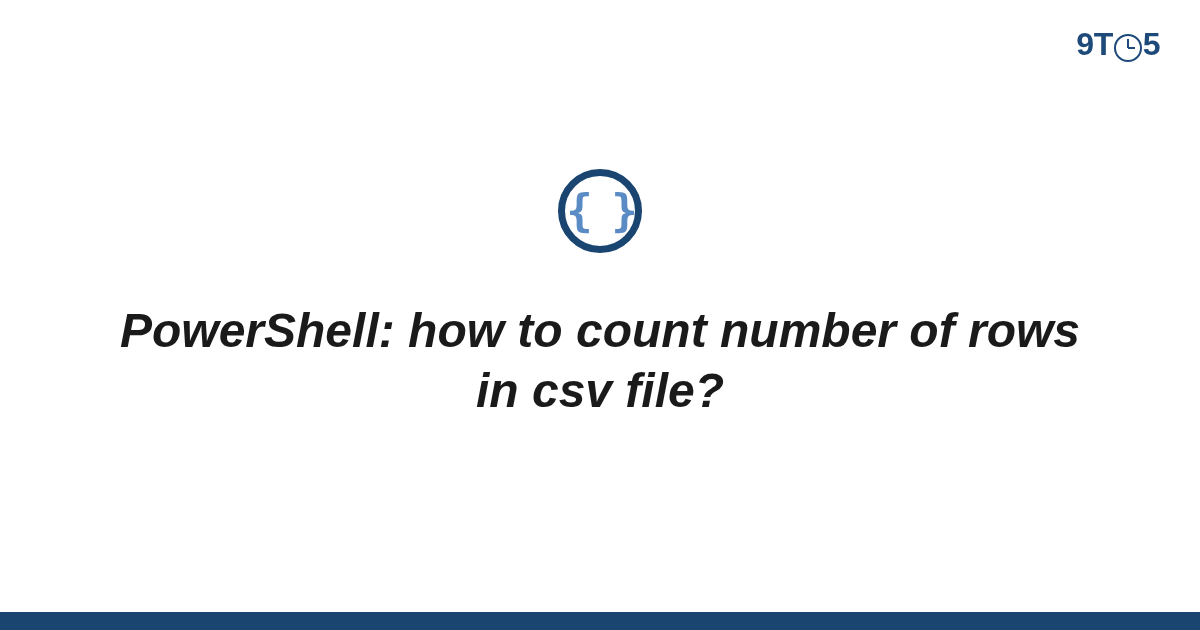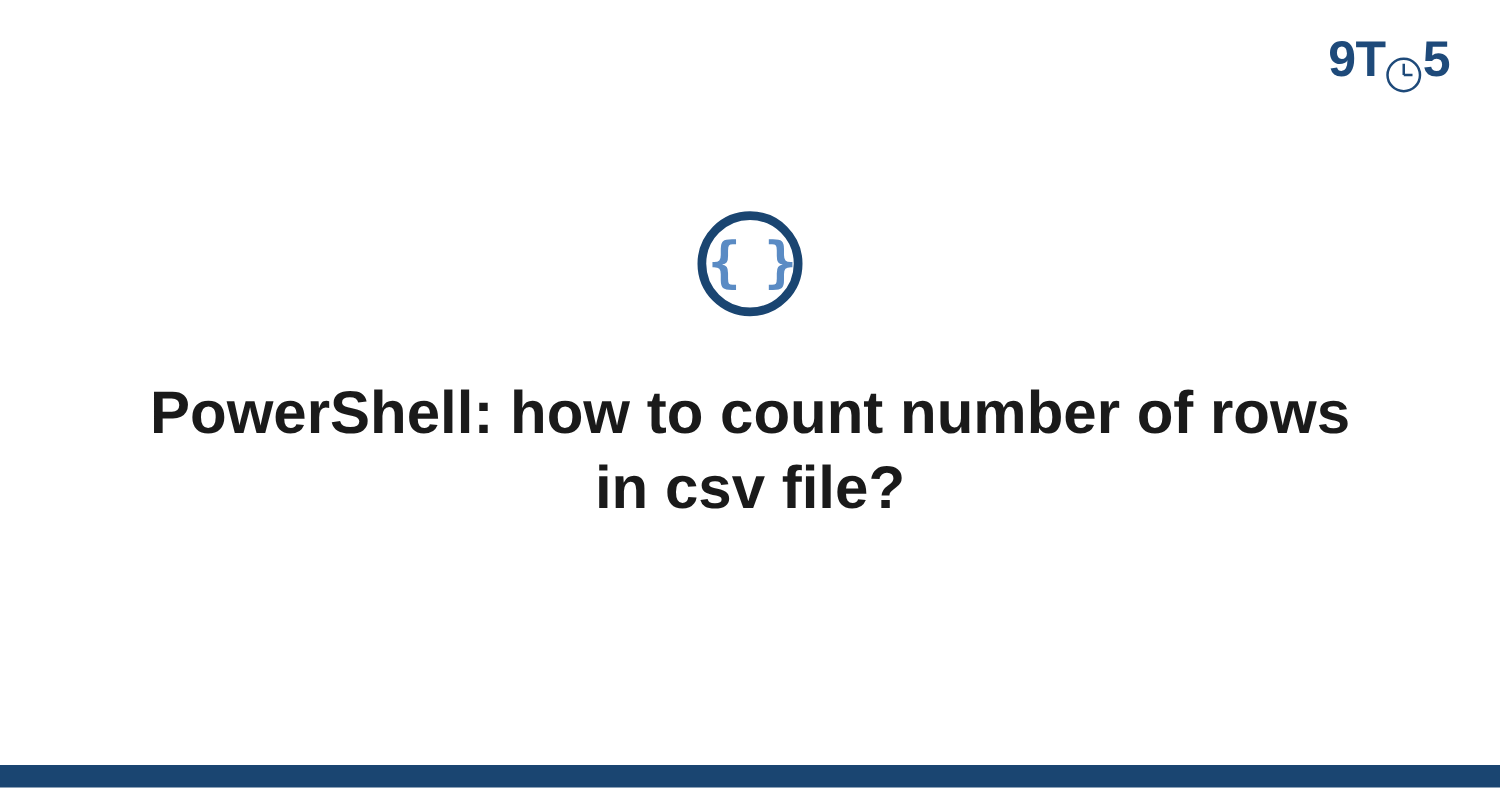--- a/index.html
+++ b/index.html
@@ -8,25 +8,25 @@
       height: 630px;
       font-family: -apple-system, BlinkMacSystemFont, "Segoe UI", Helvetica, Arial, sans-serif;
       background: #ffffff;
       position: relative;
       overflow: hidden;
     }
     .brand {
       position: absolute;
       top: 26px;
       right: 40px;
-      font-size: 40px;
+      font-size: 32px;
       font-weight: 600;
       letter-spacing: -0.5px;
       display: flex;
-      align-items: flex-end;
+      align-items: center;
     }
     .brand-9t { color: #1e4a7a; font-weight: 700; }
     .brand-clock {
       display: inline-flex;
       align-items: center;
       justify-content: center;
       width: 28px;
       height: 28px;
       border: 2.5px solid #1e4a7a;
       border-radius: 50%;
@@ -86,20 +86,21 @@
       line-height: 1;
       font-family: Consolas, Monaco, monospace;
     }
     .title {
       font-size: 48px;
       font-weight: 700;
       color: #1a1a1a;
       text-align: center;
       line-height: 1.25;
       max-width: 980px;
+      font-style: italic;
     }
     .footer-bar {
       position: absolute;
       bottom: 0;
       left: 0;
       width: 100%;
       height: 18px;
       background: #1a4571;
     }
   </style>

